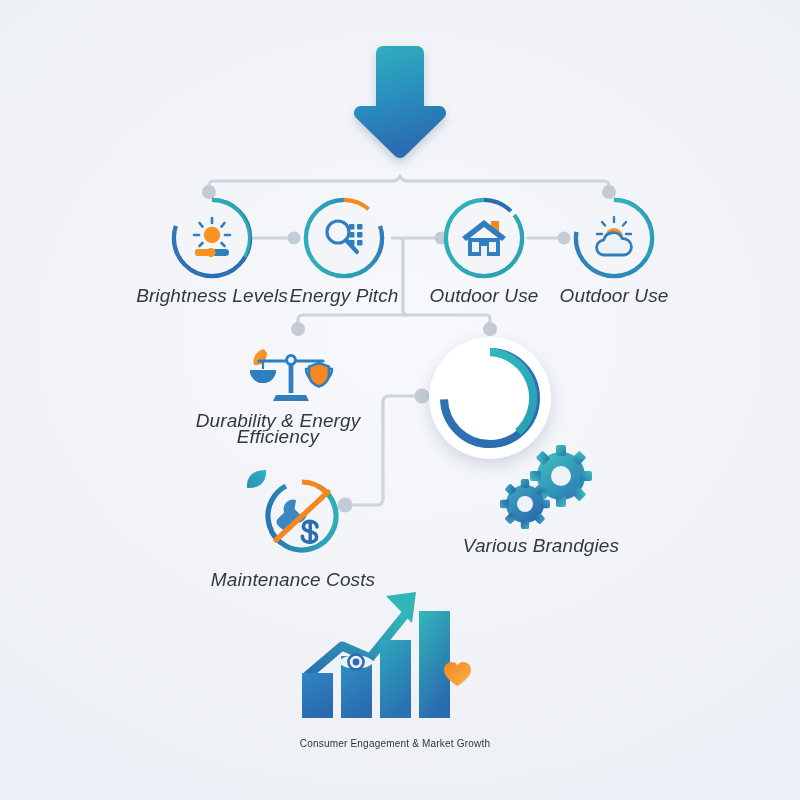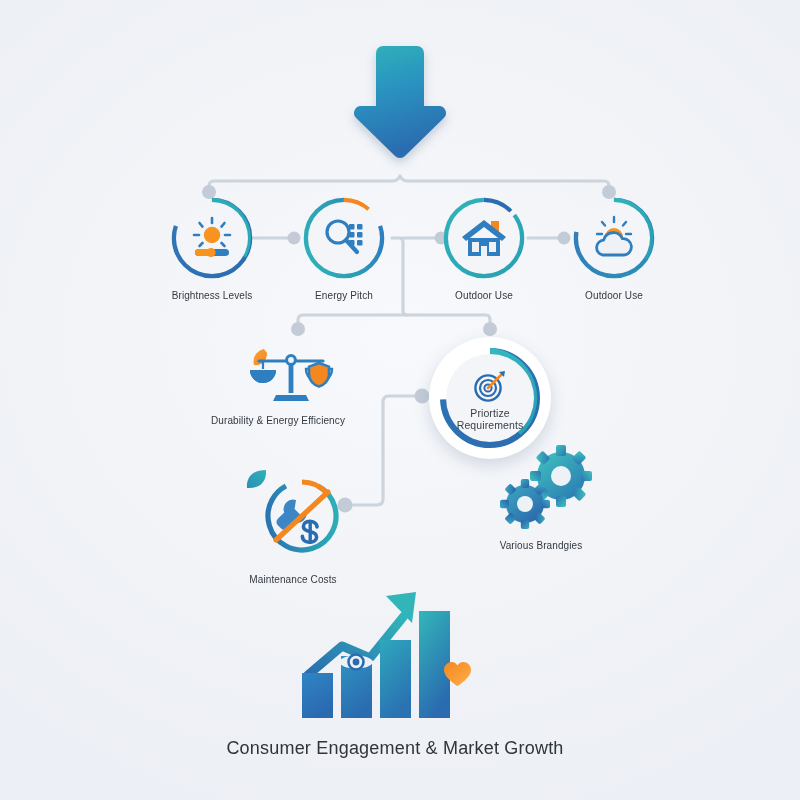--- a/index.html
+++ b/index.html
@@ -36,42 +36,43 @@
     display: flex;
     align-items: center;
     justify-content: center;
     flex-direction: column;
   }
   .label {
     position: absolute;
     left: 50%;
     transform: translateX(-50%);
     color: #333941;
-    font-size: 10px;
+    font-size: 19px;
     line-height: 16px;
     white-space: nowrap;
     letter-spacing: 0.1px;
+    font-style: italic;
   }
   .label.wrap { white-space: normal; width: 170px; }
   .center-label {
     color: #3a4048;
     font-size: 10.5px;
     line-height: 12.5px;
     text-align: center;
     font-weight: 400;
     letter-spacing: 0.1px;
     margin-top: 4px;
   }
   .plain-icon { position: absolute; }
   .caption-bottom {
     position: absolute;
     left: 0; right: 0;
     text-align: center;
     color: #2f353c;
-    font-size: 18px;
+    font-size: 10px;
     letter-spacing: 0.2px;
   }
   svg { display: block; overflow: visible; }
   .conn { position: absolute; left: 0; top: 0; pointer-events: none; }
 </style>
 </head>
 <body>
 
 <div id="canvas">
 
@@ -335,35 +336,20 @@
               <stop offset="100%" stop-color="#2a6cb0"></stop>
           </linearGradient>
           <linearGradient id="rc2" x1="0" y1="0" x2="0.5" y2="1">
             <stop offset="0%" stop-color="#31b9bd"></stop>
               <stop offset="100%" stop-color="#2aa2b6"></stop>
           </linearGradient>
         </defs>
         <circle cx="52" cy="52" r="46" fill="none" stroke="url(#rc1)" stroke-width="8" stroke-dasharray="215 74" transform="rotate(-90 52 52)"></circle>
         <path d="M52 6 A46 46 0 0 1 80 86" fill="none" stroke="url(#rc2)" stroke-width="8"></path>
       </svg>
-      <div class="inner" style="left:8px;top:8px;width:88px;height:88px;">
-        <div style="margin-top:4px;">
-          <svg width="34" height="34" viewBox="0 0 34 34">
-            <circle cx="15" cy="19" r="12.6" fill="none" stroke="#2a6cb0" stroke-width="2.4"></circle>
-            <circle cx="15" cy="19" r="8" fill="none" stroke="#2a6cb0" stroke-width="2.2"></circle>
-            <circle cx="15" cy="19" r="3.6" fill="none" stroke="#2a6cb0" stroke-width="2"></circle>
-            <line x1="15" y1="19" x2="29" y2="5" stroke="#f5871f" stroke-width="2.6" stroke-linecap="round"></line>
-            <path d="M26 3 l6 -1 l-1 6 Z" fill="#2a6cb0"></path>
-          </svg>
-        </div>
-        <div class="center-label">
-          <div>Priortize</div>
-          <div>Requirements</div>
-        </div>
-      </div>
     </div>
   </div>
 
   <div class="node" style="left:497px; top:446px;">
     <div class="plain-icon" style="left:0; top:0;">
       <svg width="98" height="90" viewBox="0 0 98 90">
         <defs>
           <linearGradient id="gGearA" x1="0.1" y1="0" x2="0.9" y2="1">
             <stop offset="0%" stop-color="#3fc0bd"></stop>
               <stop offset="100%" stop-color="#2a78b4"></stop>

